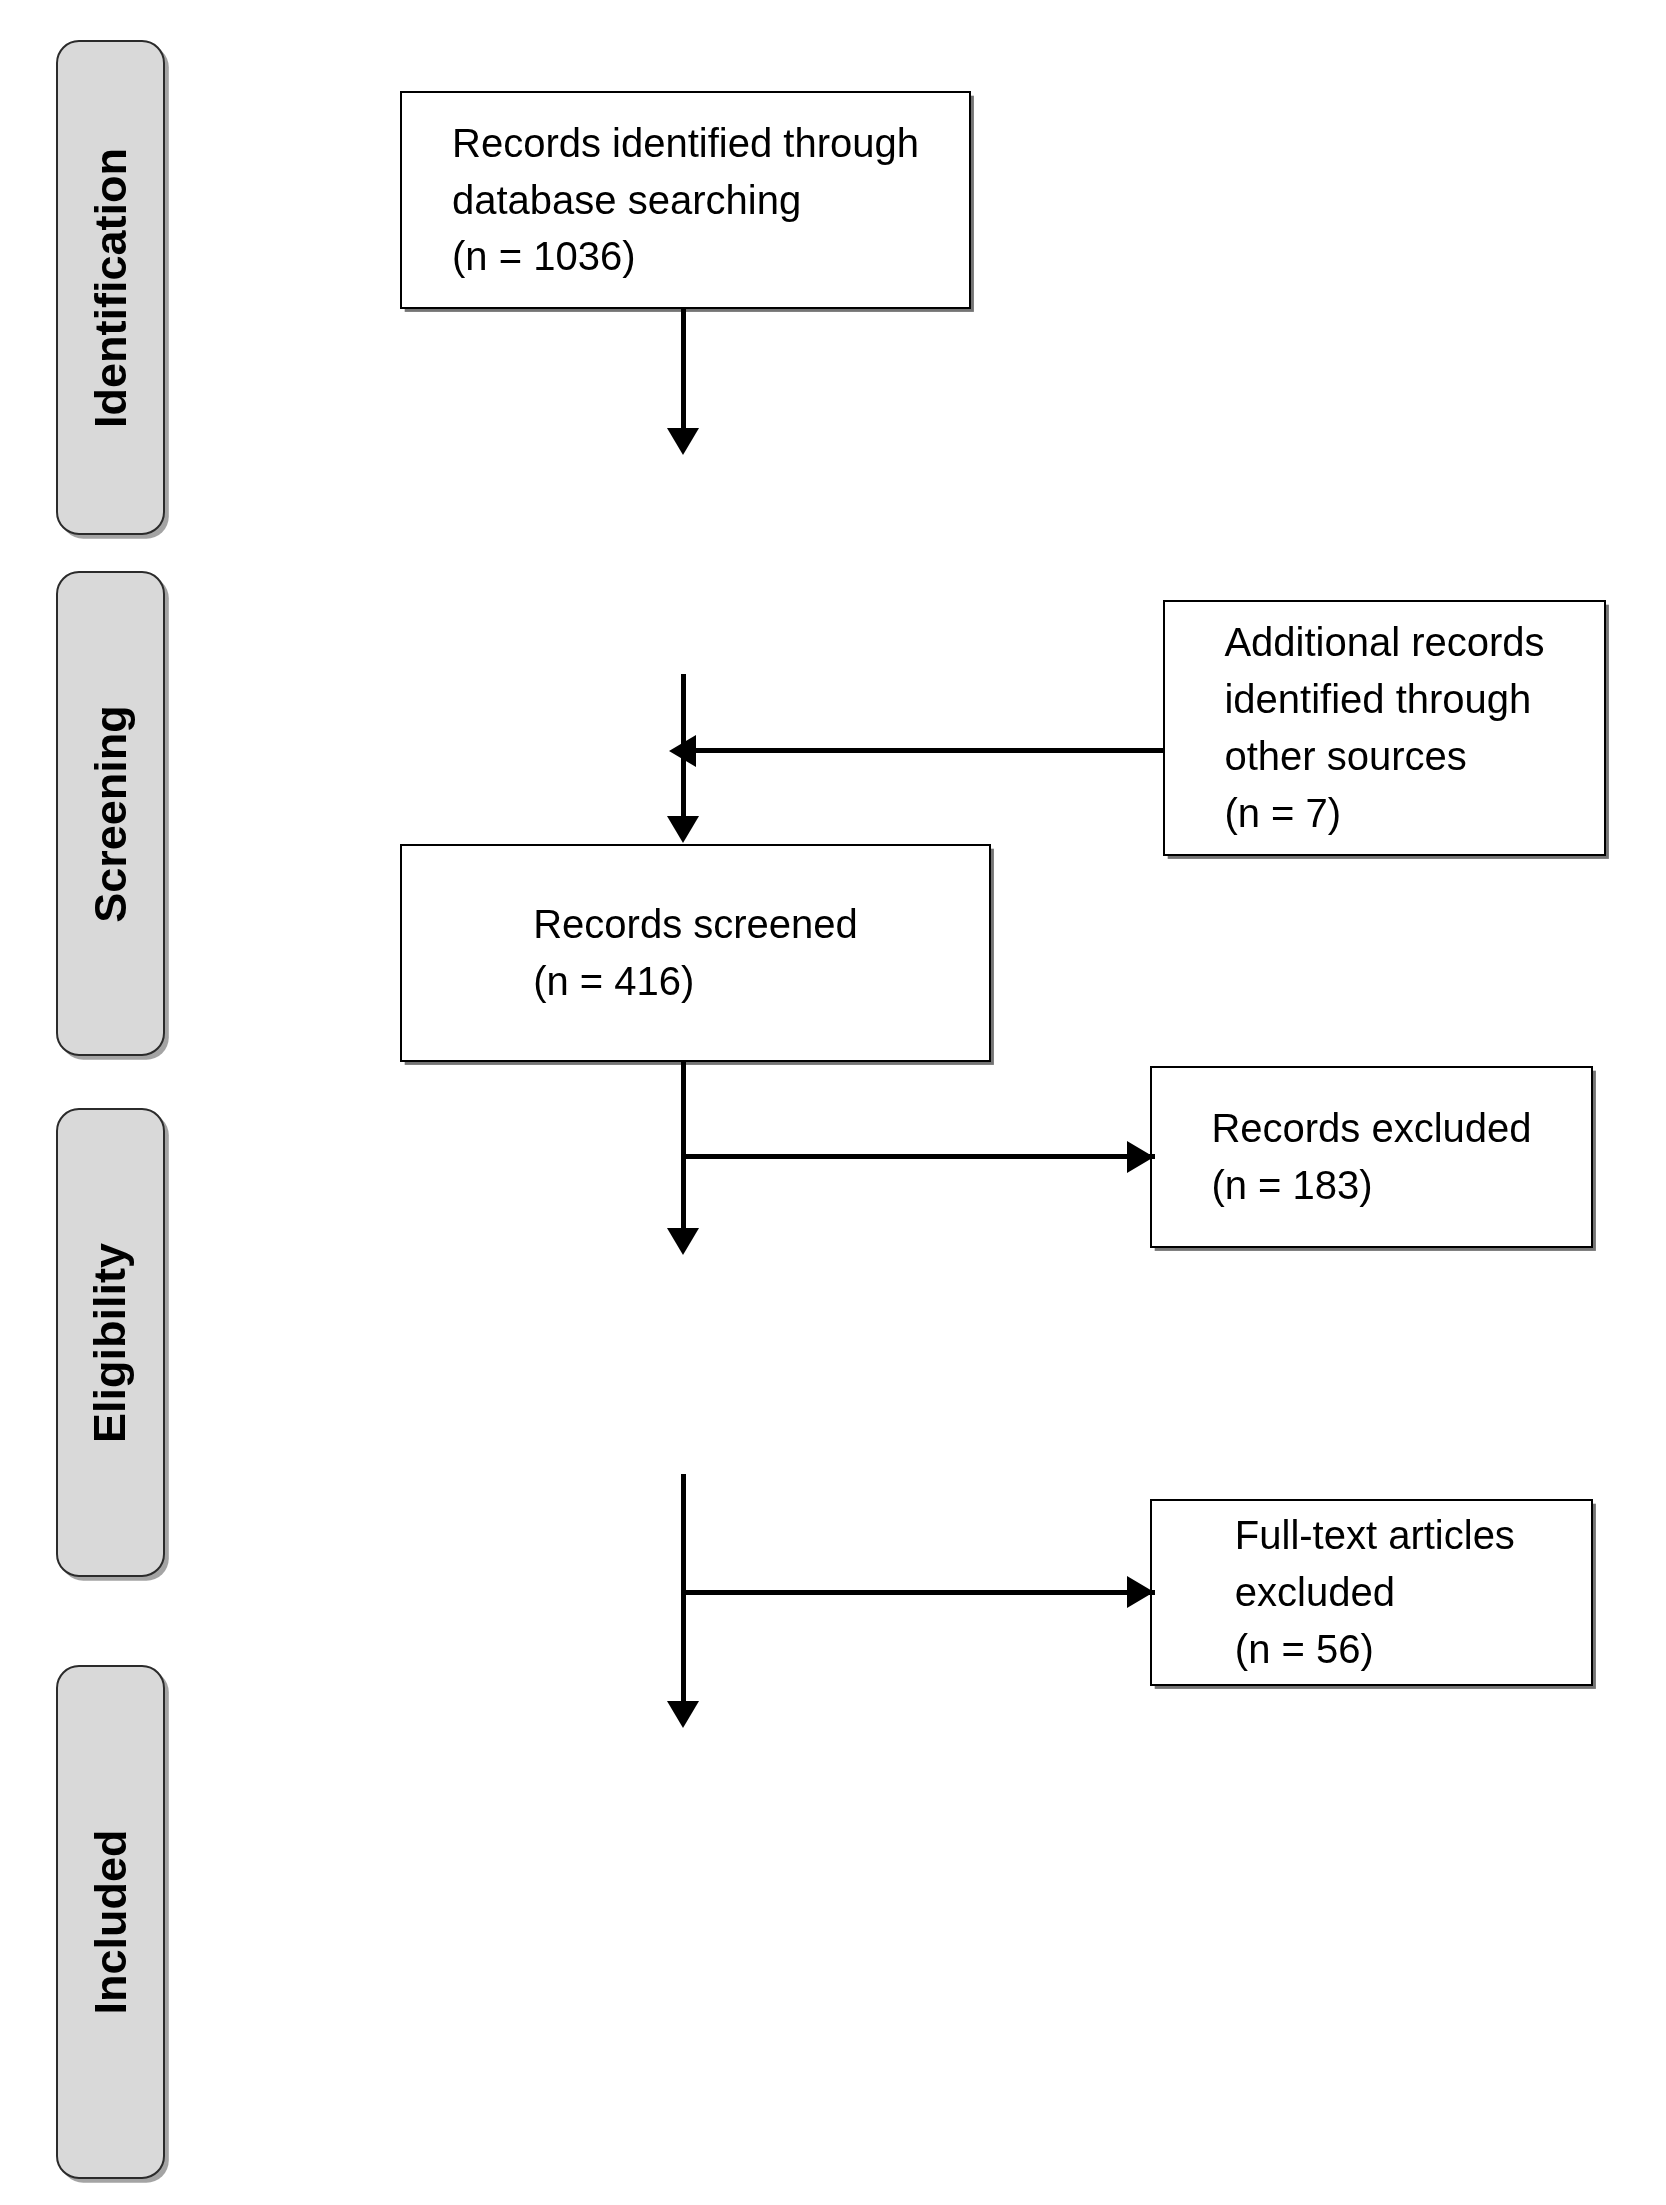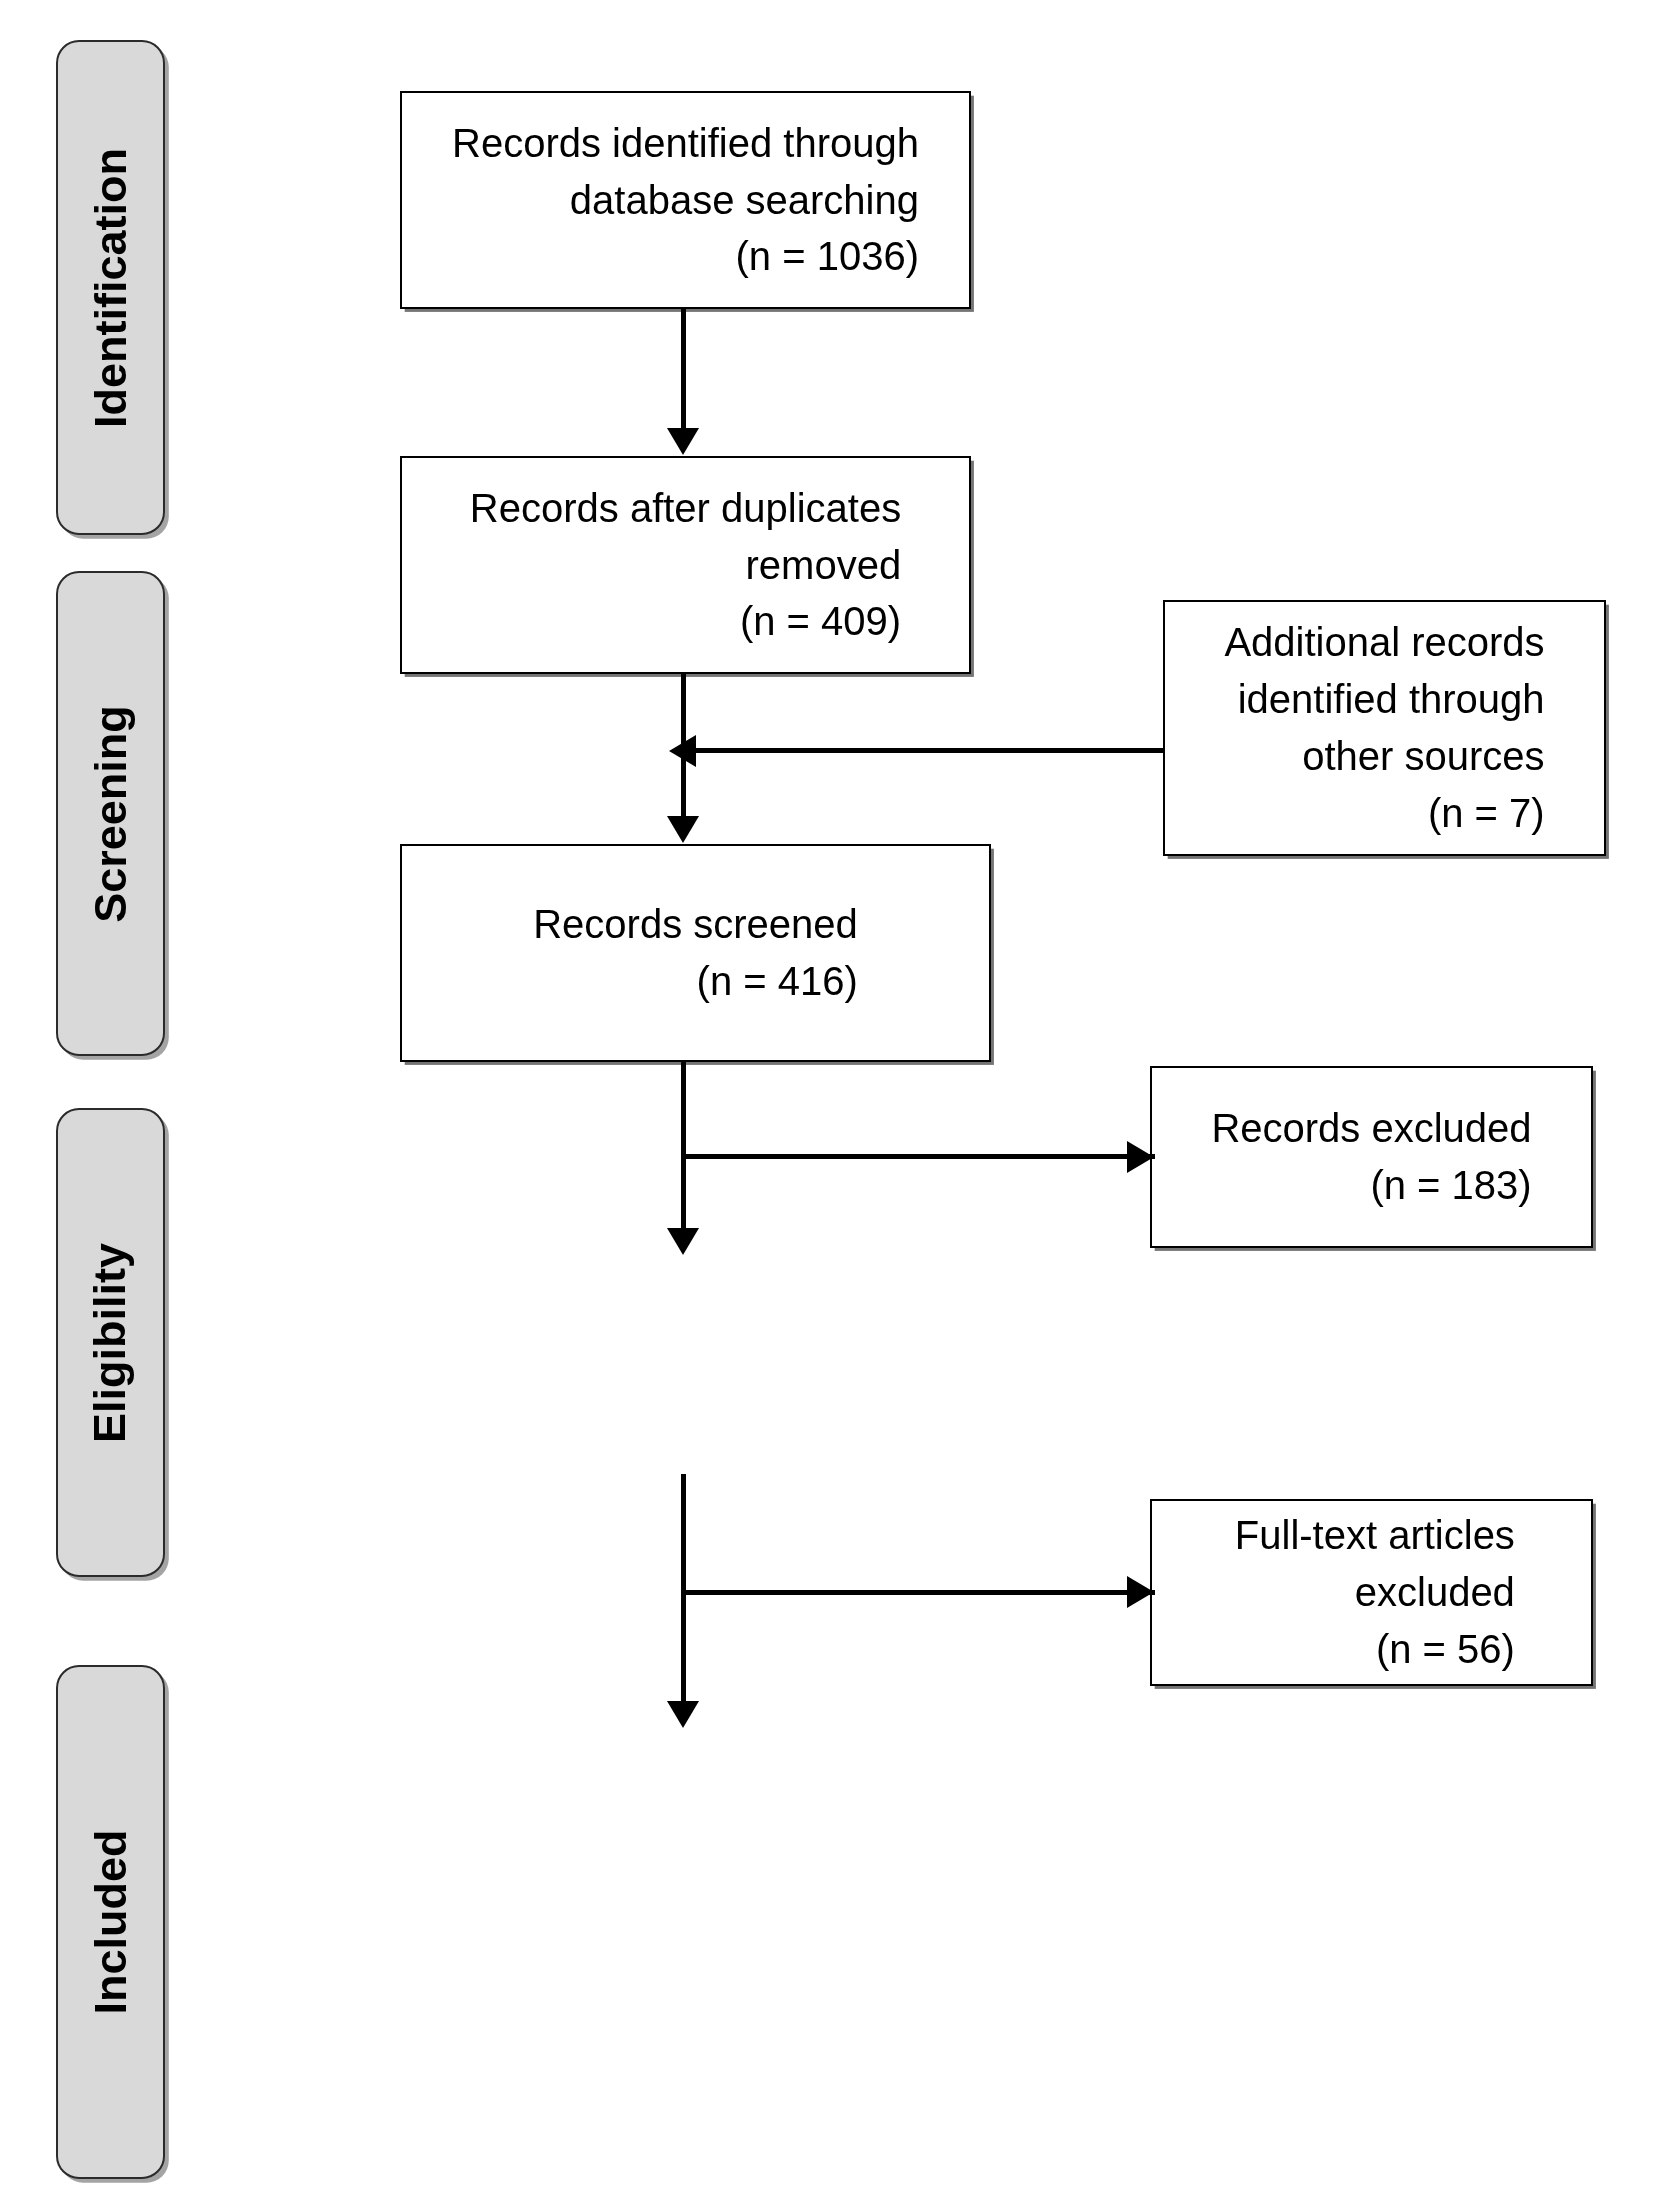--- a/index.html
+++ b/index.html
@@ -47,21 +47,21 @@
     box-sizing: border-box;
     box-shadow: 3.8px 3.8px 0 -0.9px rgba(70,70,70,0.75);
     display: flex;
     align-items: center;
     justify-content: center;
     padding: 4.7px 13.3px;
   }
   .flow-text {
     font-size: 40px;
     line-height: 1.42;
-    text-align: right;
+    text-align: left;
     color: #000000;
     white-space: pre-line;
   }
 
   
   .v-line {
     position: absolute;
     background: #000000;
     width: 5.2px;
   }
@@ -115,25 +115,20 @@
   <div class="stage-tab" style="left:56px; top:1665px; width:109px; height:514px;">
     <div class="stage-label">Included</div>
   </div>
 
   <div class="flow-box" style="left:400px; top:91px; width:571px; height:218px;">
     <div class="flow-text">Records identified through
 database searching
 (n = 1036)</div>
   </div>
 
-  <div class="flow-box" style="left:400px; top:456px; width:571px; height:218px;">
-    <div class="flow-text">Records after duplicates
-removed
-(n = 409)</div>
-  </div>
 
   <div class="flow-box" style="left:400px; top:844px; width:591px; height:218px;">
     <div class="flow-text">Records screened
 (n = 416)</div>
   </div>
 
 
 
   <div class="flow-box" style="left:1163px; top:600px; width:443px; height:256px;">
     <div class="flow-text">Additional records

